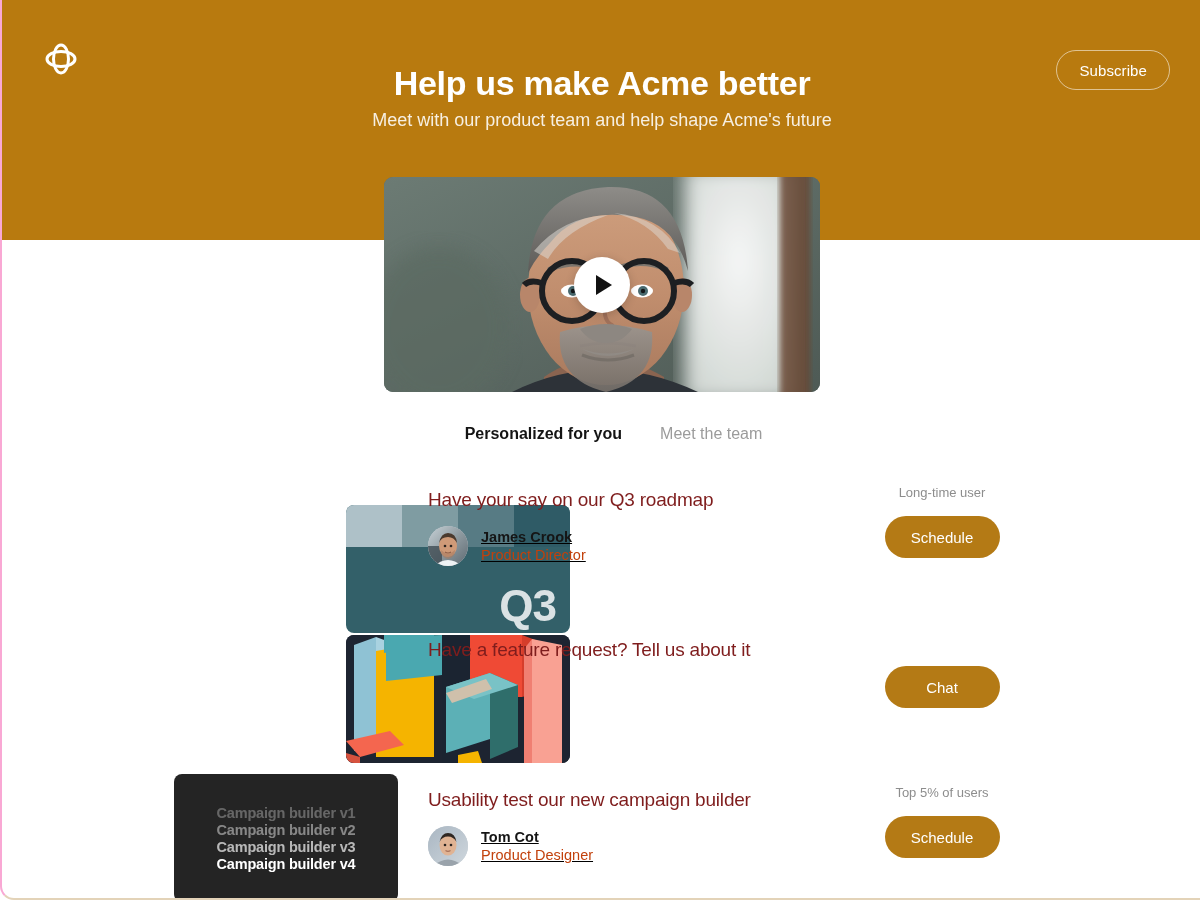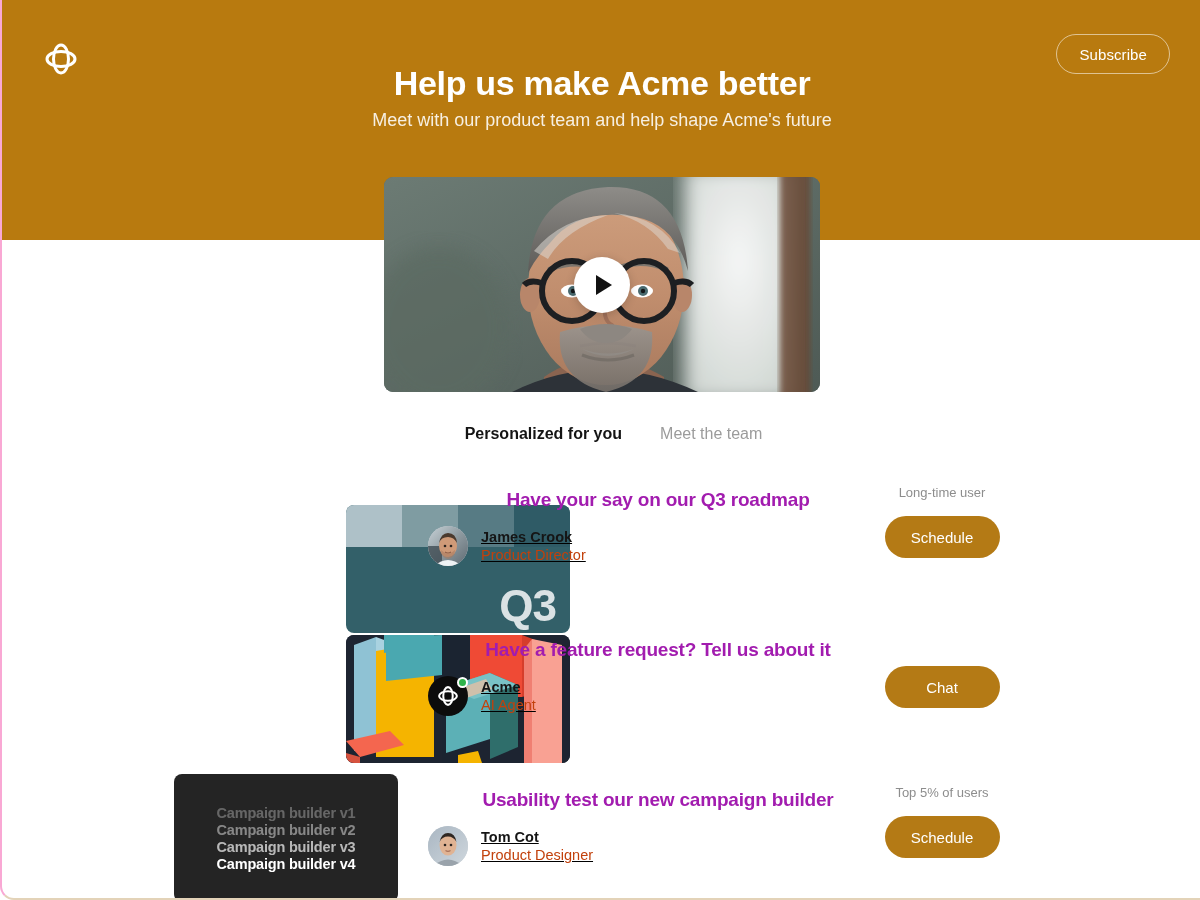--- a/index.html
+++ b/index.html
@@ -37,21 +37,21 @@
     position: absolute;
     left: 42px;
     top: 42px;
     width: 34px;
     height: 34px;
   }
 
   .subscribe-btn {
     position: absolute;
     right: 32px;
-    top: 34px;
+    top: 50px;
     height: 40px;
     padding: 0 22px;
     display: flex;
     align-items: center;
     justify-content: center;
     border: 1px solid rgba(255,255,255,0.55);
     border-radius: 22px;
     color: #ffffff;
     font-size: 15px;
     letter-spacing: 0.1px;
@@ -161,25 +161,24 @@
 
   .card-body {
     position: absolute;
     left: 426px;
     top: 26px;
     width: 460px;
   }
 
   .card-title {
     font-size: 19px;
-    font-weight: bold;
-    color: #a21caf;
+    font-weight: normal;
+    color: #7f1d1d;
     letter-spacing: -0.2px;
     margin-bottom: 15px;
-    text-align: center;
   }
 
   .person { display: flex; align-items: center; gap: 13px; }
 
   .avatar {
     position: relative;
     width: 40px; height: 40px;
     border-radius: 50%;
     overflow: hidden;
     flex: none;
@@ -468,35 +467,20 @@
 
           <polygon points="0,106 44,96 58,110 14,122" fill="#f4664f"></polygon>
           <polygon points="0,118 14,122 14,128 0,128" fill="#d6523e"></polygon>
 
           <polygon points="112,120 132,116 136,128 112,128" fill="#f5b400"></polygon>
         </svg>
       </div>
 
       <div class="card-body">
         <div class="card-title">Have a feature request? Tell us about it</div>
-        <div class="person">
-          <div class="acme-avatar">
-            <div class="acme-circle">
-              <svg viewBox="0 0 26 26" width="22" height="22" aria-hidden="true">
-                <ellipse cx="13" cy="13" rx="5.6" ry="10.5" fill="none" stroke="#ffffff" stroke-width="2.4"></ellipse>
-                <ellipse cx="13" cy="13" rx="10.5" ry="5.6" fill="none" stroke="#ffffff" stroke-width="2.4"></ellipse>
-              </svg>
-            </div>
-            <div class="status-dot"></div>
-          </div>
-          <div class="person-text">
-            <span class="person-name">Acme</span>
-            <span class="person-role">AI Agent</span>
-          </div>
-        </div>
       </div>
 
       <div class="card-right">
         <div class="badge"></div>
         <button class="cta-btn">Chat</button>
       </div>
     </div>
 
     <div class="card">
       <div class="card-thumb thumb-dark">

